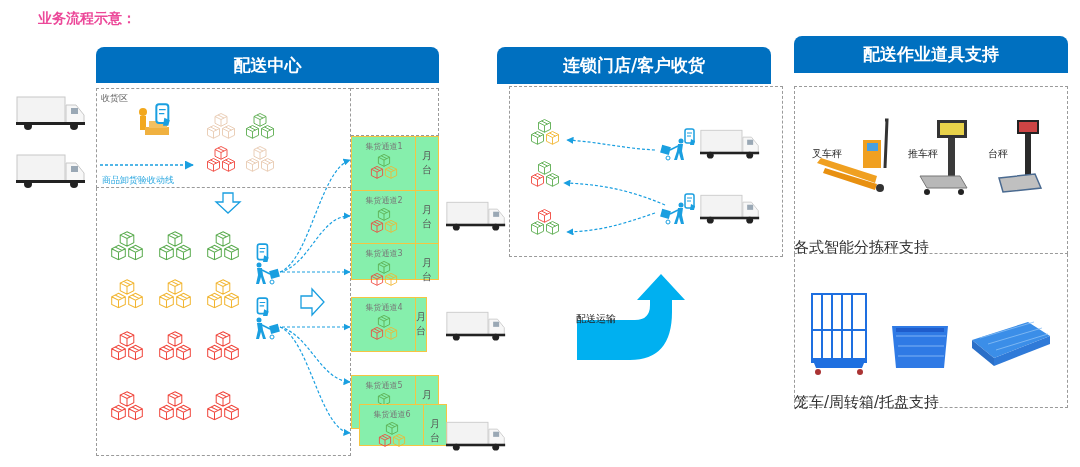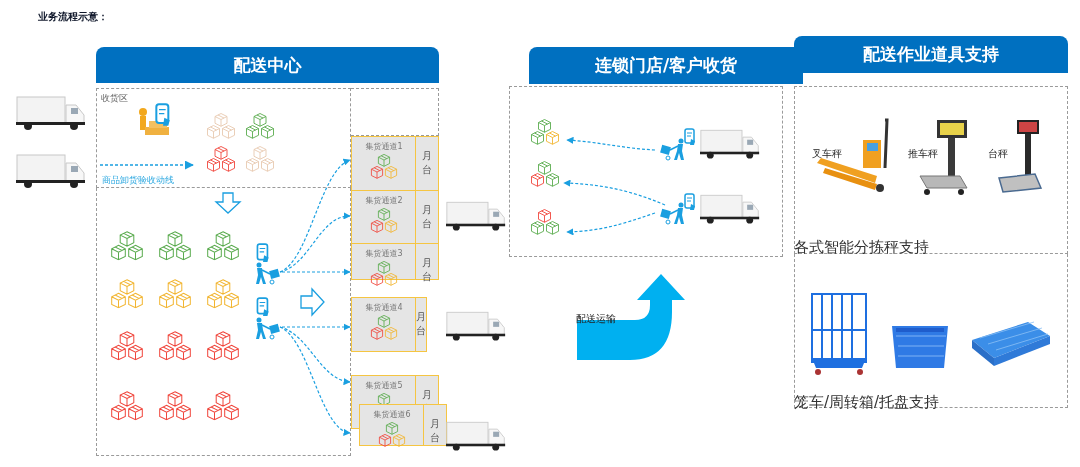--- a/index.html
+++ b/index.html
@@ -1,23 +1,23 @@
 <!DOCTYPE html>
 <html><head>
 <meta charset="utf-8">
 <style>
   * { box-sizing: border-box; margin: 0; padding: 0; }
   body { width: 1080px; height: 467px; background: #ffffff; font-family: "DejaVu Sans", sans-serif; position: relative; overflow: hidden; color: #333; }
   .abs { position: absolute; }
-  .page-title { left: 38px; top: 10px; font-size: 10px; font-weight: bold; color: #0f172a; }
+  .page-title { left: 38px; top: 10px; font-size: 14px; font-weight: bold; color: #ec4899; }
   .panel-header { background: #0070c0; color: #fff; font-weight: bold; font-size: 17px; text-align: center; border-radius: 8px 8px 0 0; display:flex; align-items:center; justify-content:center; }
   .dash { border: 1px dashed #9a9a9a; }
   .small { font-size: 9px; color: #666; }
   .label-blue { font-size: 9px; color: #2aa7e0; }
-  .dock { border: 1px solid #f5c542; background: #e5e5e5; }
+  .dock { border: 1px solid #f5c542; background: #86efac; }
   .dock-lane { border-right: 1px solid #f5c542; position: absolute; left: 0; top: 0; bottom: 0; width: 64px; }
   .lane-label { position: absolute; left: 0; width: 64px; top: 4px; text-align: center; font-size: 8px; color: #777; }
   .platform-label { position: absolute; left: 64px; right: 0; top: 12px; text-align: center; font-size: 10px; color: #555; line-height: 14px; }
   .caption { font-size: 15px; color: #333; text-align: left; }
   svg { overflow: visible; }
 </style>
 </head>
 <body>
 
 <svg width="0" height="0" style="position:absolute">
@@ -238,21 +238,21 @@
 <svg class="abs" style="left:446px;top:200px" width="60" height="32">
     <use href="#truck"></use>
   </svg>
 <svg class="abs" style="left:446px;top:310px" width="60" height="32">
     <use href="#truck"></use>
   </svg>
 <svg class="abs" style="left:446px;top:420px" width="60" height="32">
     <use href="#truck"></use>
   </svg>
 
-<div class="abs panel-header" style="left:529px;top:47px;width:274px;height:37px;">
+<div class="abs panel-header" style="left:497px;top:47px;width:274px;height:37px;">
   <span>连锁门店/客户收货</span>
 </div>
 <div class="abs dash" style="left:509px;top:86px;width:274px;height:171px"></div>
 
 <svg class="abs" style="left:530px;top:118px" width="30" height="30">
   <use href="#box" x="7" y="0" width="15" height="15" style="color:#5aab4e"></use>
   <use href="#box" x="0" y="12" width="15" height="15" style="color:#5aab4e"></use>
   <use href="#box" x="15" y="12" width="15" height="15" style="color:#f2b530"></use>
 </svg>
 <svg class="abs" style="left:530px;top:160px" width="30" height="30">

